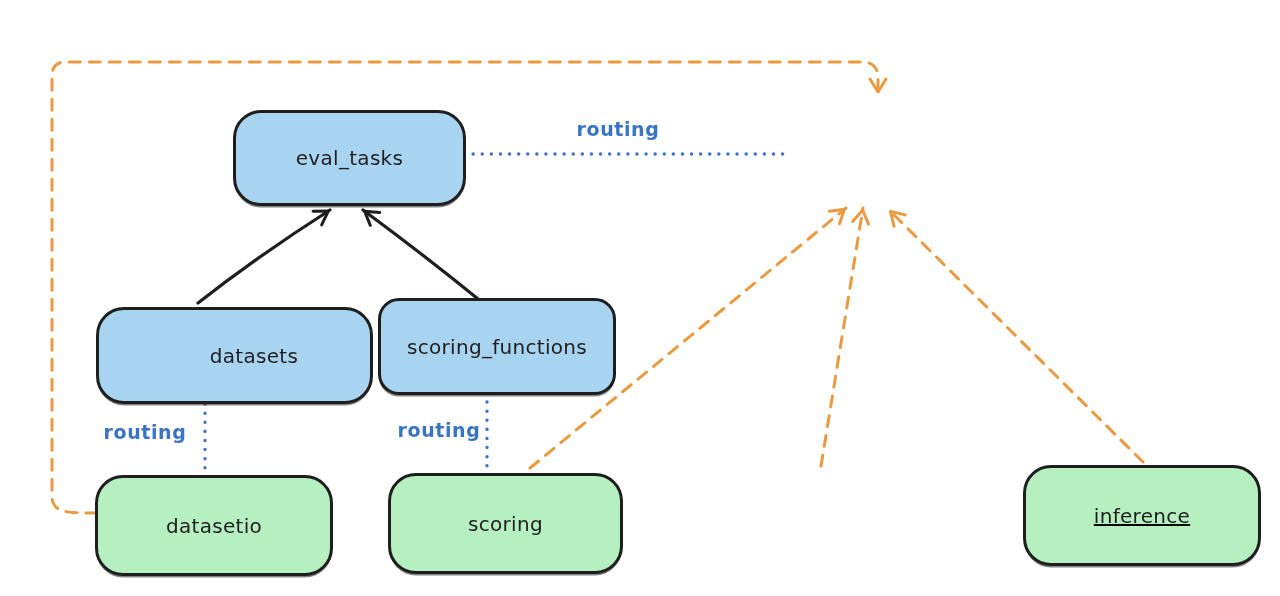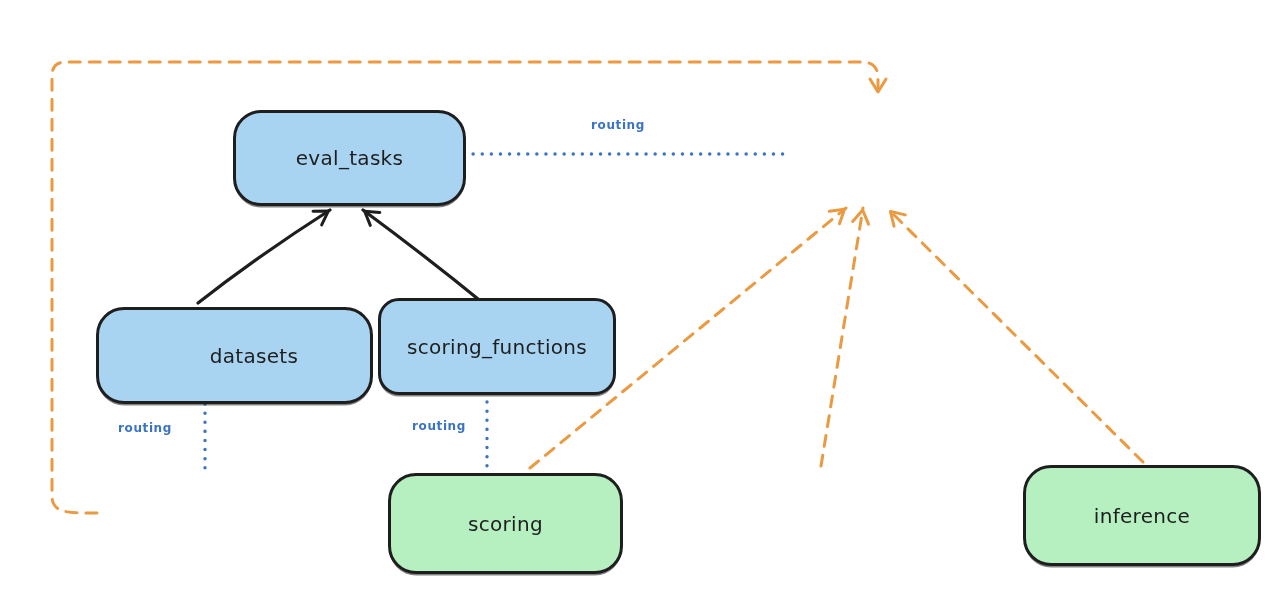--- a/index.html
+++ b/index.html
@@ -20,38 +20,38 @@
   }
   .node-blue{background:var(--blue-fill,#a8d4f2);align-items:center;}
   .node-green{background:var(--green-fill,#b6f0c1);}
   .node-label{
     color:var(--stroke-dark,#1e1e1e);
     font-size:20px;letter-spacing:0.3px;white-space:nowrap;
   }
   .edge-label{
     position:absolute;z-index:3;
     color:var(--routing-blue,#3b74c4);
-    font-size:12px;font-weight:bold;letter-spacing:0.6px;
+    font-size:19px;font-weight:bold;letter-spacing:0.6px;
     text-align:center;white-space:nowrap;
   }
   .edge-black{stroke:var(--stroke-dark,#1e1e1e);stroke-width:3.2;fill:none;stroke-linecap:round;}
   .edge-dotted{stroke:var(--routing-blue,#3b74c4);stroke-width:3.4;fill:none;stroke-linecap:round;stroke-dasharray:0.1 9;}
   .edge-dashed{stroke:var(--edge-orange,#ea9a41);stroke-width:3;fill:none;stroke-linecap:round;stroke-dasharray:11 9;}
   .mk-black{fill:none;stroke:var(--stroke-dark,#1e1e1e);stroke-width:3;stroke-linecap:round;stroke-linejoin:round;}
   .mk-orange{fill:none;stroke:var(--edge-orange,#ea9a41);stroke-width:3;stroke-linecap:round;stroke-linejoin:round;}
 
   
   #n-eval-tasks{left:233px;top:110px;width:227px;height:90px;}
   #n-eval{left:787px;top:103px;width:230px;height:95px;}
   #n-datasets{left:96px;top:307px;width:232px;height:91px;padding-left:39px;}
   #n-scoring-functions{left:378px;top:298px;width:232px;height:91px;border-radius:21px;}
   #n-datasetio{left:95px;top:475px;width:232px;height:95px;}
   #n-scoring{left:388px;top:473px;width:229px;height:95px;}
   #n-agents{left:708px;top:470px;width:234px;height:95px;}
-  #n-inference{left:1023px;top:465px;width:232px;height:95px;}
+  #n-inference{left:1023px;top:465px;width:232px;height:95px;text-decoration:underline;}
 
   #lbl-routing-top{left:558px;top:118px;width:120px;}
   #lbl-routing-left{left:96px;top:421px;width:98px;}
   #lbl-routing-mid{left:390px;top:419px;width:98px;}
 </style>
 </head>
 <body>
 
 <div id="canvas">
 
@@ -81,20 +81,23 @@
 
   <div class="node node-blue" id="n-eval-tasks">
     <span class="node-label">eval_tasks</span>
   </div>
   <div class="node node-blue" id="n-datasets">
     <span class="node-label">datasets</span>
   </div>
   <div class="node node-blue" id="n-scoring-functions">
     <span class="node-label">scoring_functions</span>
   </div>
+  <div class="node node-green" id="n-datasetio">
+    <span class="node-label">datasetio</span>
+  </div>
   <div class="node node-green" id="n-scoring">
     <span class="node-label">scoring</span>
   </div>
   <div class="node node-green" id="n-inference">
     <span class="node-label">inference</span>
   </div>
 
   <div class="edge-label" id="lbl-routing-top">routing</div>
   <div class="edge-label" id="lbl-routing-left">routing</div>
   <div class="edge-label" id="lbl-routing-mid">routing</div>

